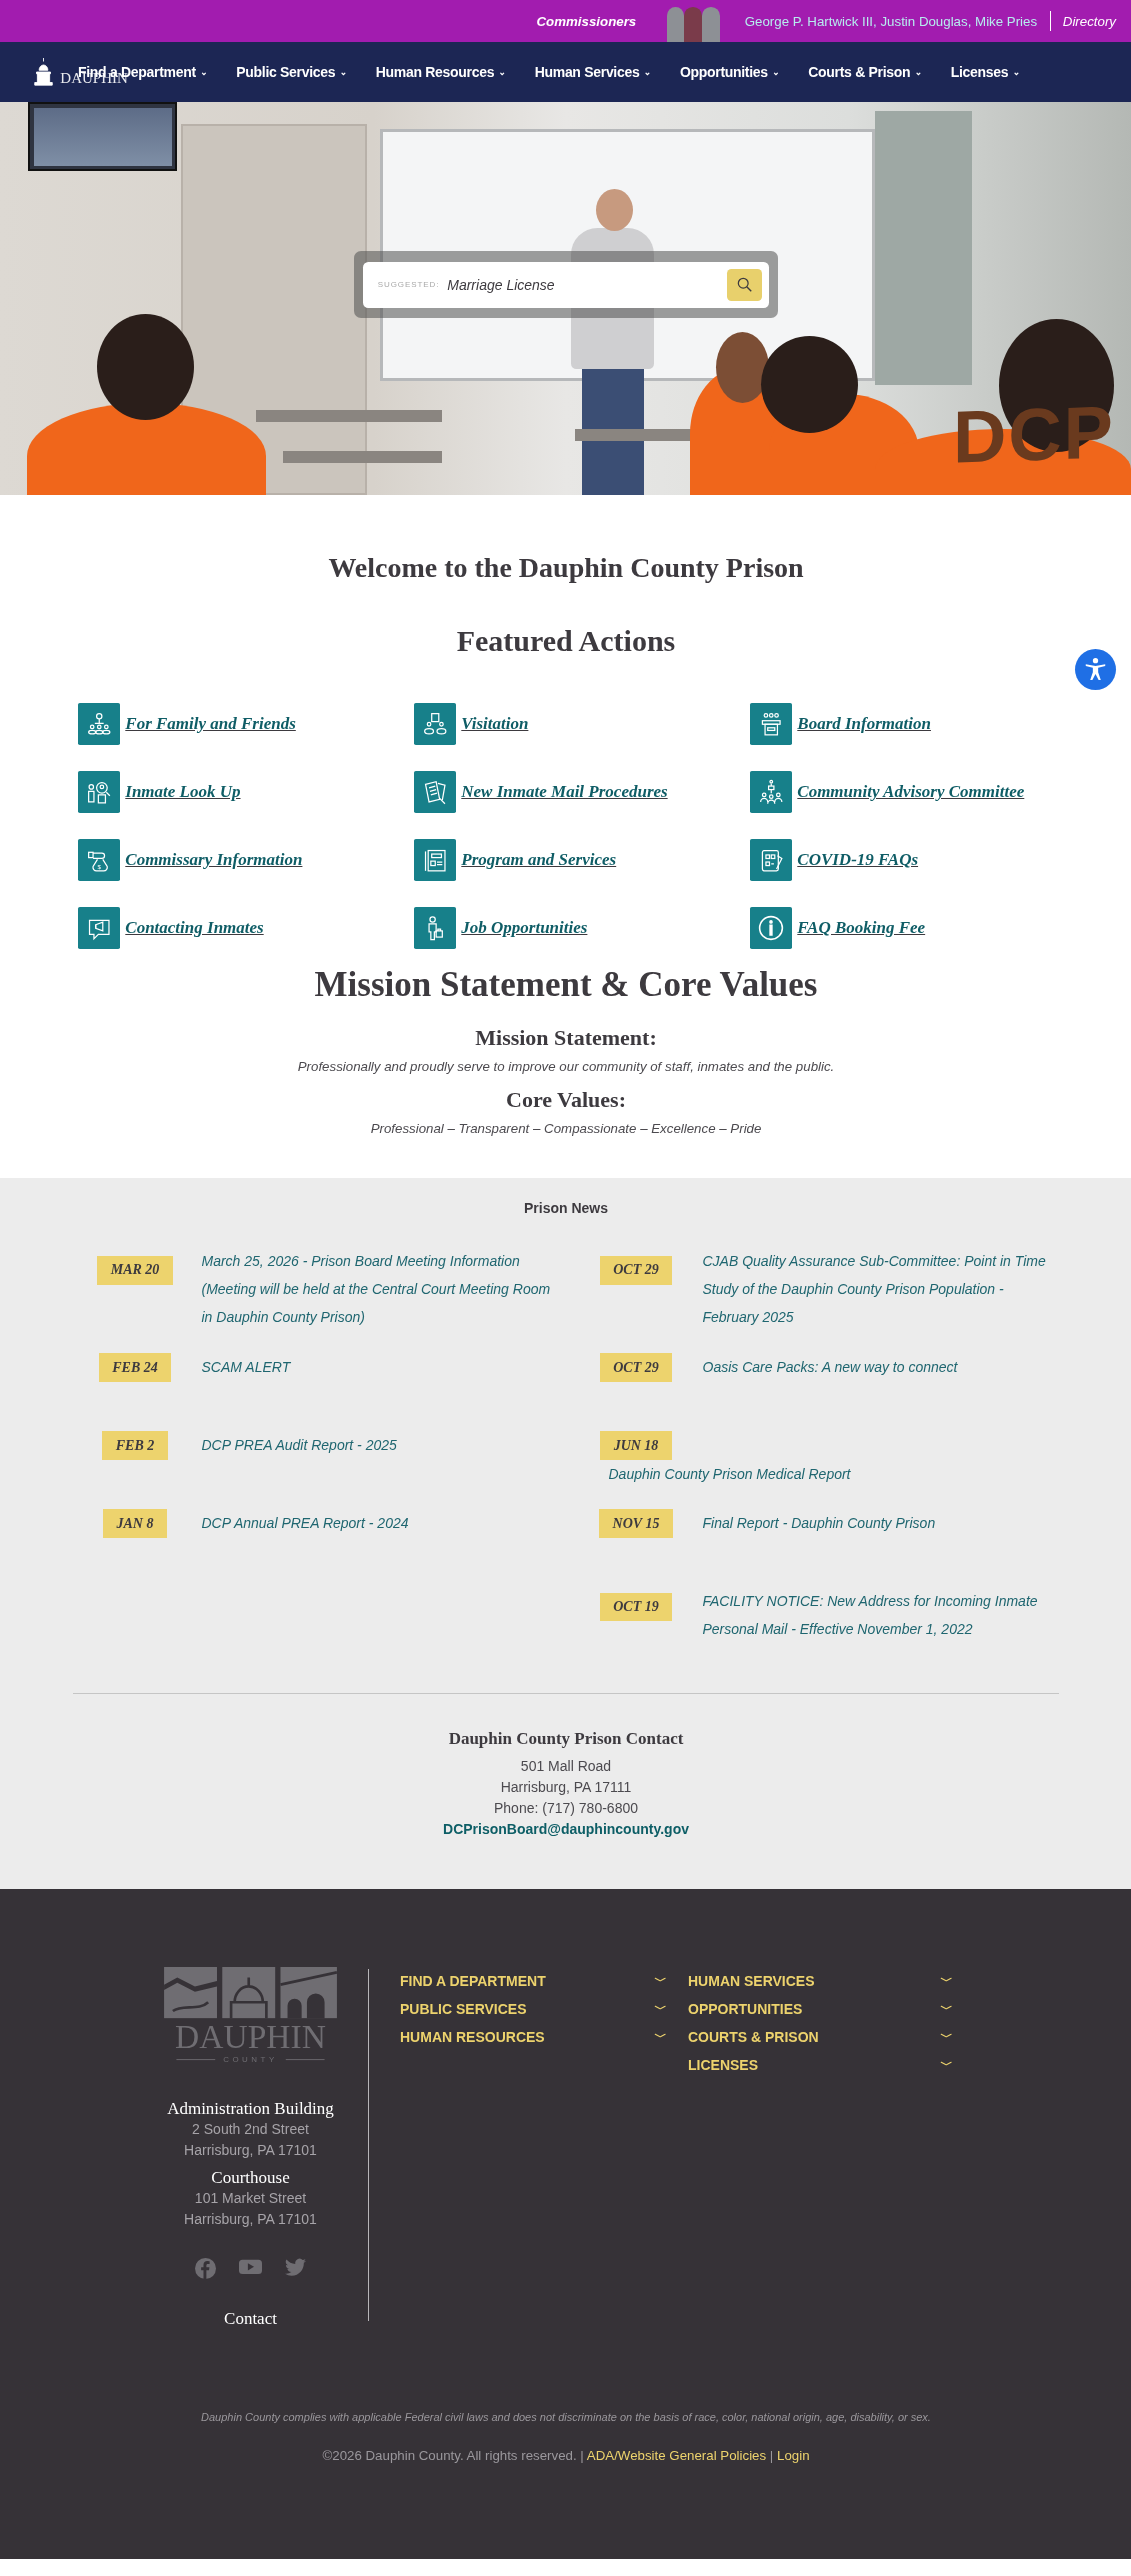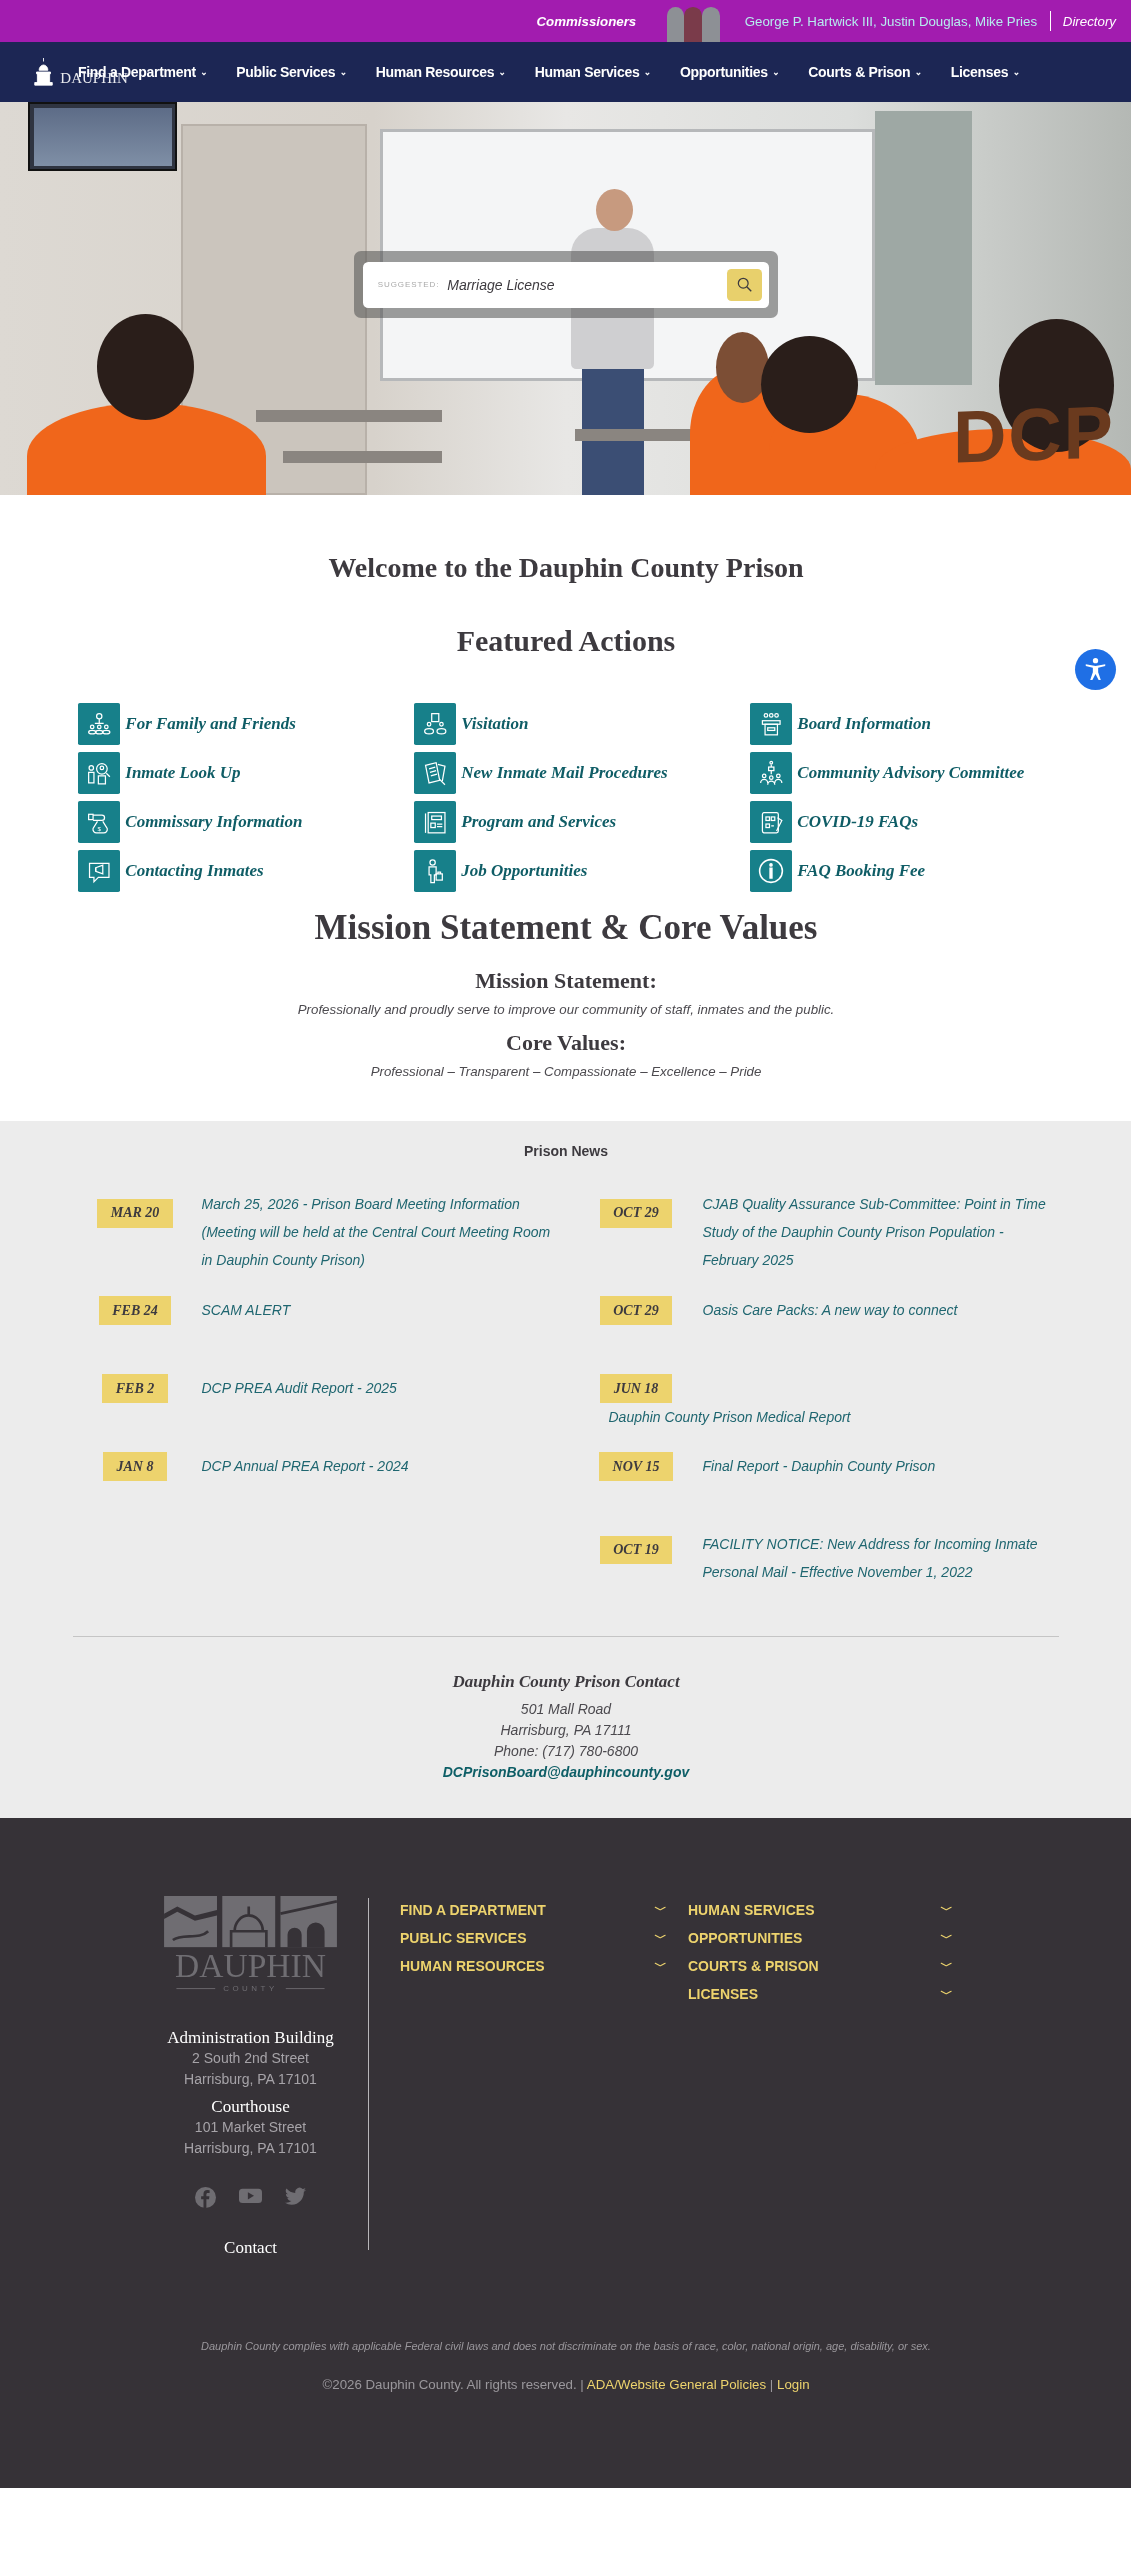--- a/index.html
+++ b/index.html
@@ -47,21 +47,21 @@
 
   .search-wrap { position: absolute; left: 354px; top: 149px; width: 424px; height: 67px; background: rgba(80,80,80,.55); border-radius: 7px; padding: 10.6px 8.8px; }
   .search { background: #fff; border-radius: 5.3px; height: 46px; display: flex; align-items: center; padding: 0 7px 0 15px; }
   .search .sugg { font-size: 8px; letter-spacing: 0.9px; color: #a9a9a9; margin-right: 8px; }
   .search .val { font-style: italic; font-size: 14px; color: #3d3a3f; flex: 1; }
   .search .btn { width: 35px; height: 32px; background: #e8d06c; border-radius: 4.4px; display: flex; align-items: center; justify-content: center; }
 
   
   .welcome { text-align: center; font-family: "Liberation Serif", serif; font-size: 28px; color: #3d3a3f; margin-top: 57px; }
   .featured-title { text-align: center; font-family: "Liberation Serif", serif; font-size: 30px; color: #3d3a3f; margin-top: 40px; }
-  .actions { display: grid; grid-template-columns: 336px 336px 336px; margin: 45px 0 0 78px; row-gap: 7px; }
+  .actions { display: grid; grid-template-columns: 336px 336px 336px; margin: 45px 0 0 78px; row-gap: 26px; text-decoration: underline; }
   .action { display: flex; align-items: center; height: 42px; }
   .action .ico { width: 42px; height: 42px; background: #17808a; border-radius: 1.8px; display: flex; align-items: center; justify-content: center; margin-right: 5.3px; flex-shrink: 0; }
   .action .lbl { font-family: "Liberation Serif", serif; font-style: italic; font-weight: bold; font-size: 17px; color: #0f5d66; }
 
   .a11y { position: absolute; left: 1075px; top: 649px; width: 41px; height: 41px; border-radius: 50%; background: #1f6fe5; display: flex; align-items: center; justify-content: center; }
 
   .mission-title { text-align: center; font-family: "Liberation Serif", serif; font-weight: bold; font-size: 35px; color: #3d3a3f; margin-top: 16px; }
   .mission-sub { text-align: center; font-family: "Liberation Serif", serif; font-size: 22px; color: #3d3a3f; margin-top: 19.5px; }
   .mission-text { text-align: center; font-style: italic; font-size: 13.3px; color: #4c4a4f; margin-top: 8.8px; }
   .core-sub { text-align: center; font-family: "Liberation Serif", serif; font-size: 22px; color: #3d3a3f; margin-top: 12.4px; }
@@ -70,21 +70,21 @@
   
   .news { background: #ececec; padding-top: 22px; }
   .news h3 { text-align: center; font-size: 14px; font-weight: bold; color: #3d3a3f; }
   .news-cols { display: flex; margin-top: 31px; padding-left: 88px; }
   .news-col { width: 501px; font-style: italic; }
   .news-item { display: flex; align-items: flex-start; margin-bottom: 0; }
   .news-date { width: 94px; display: flex; justify-content: center; flex-shrink: 0; }
   .news-date span { background: #edd36d; font-family: "Liberation Serif", serif; font-weight: bold; font-size: 14px; color: #3d3a3f; padding: 6.2px 13.3px; display: inline-block; }
   .news-text { margin-left: 19.5px; width: 354px; font-size: 14px; line-height: 28px; color: #1f6670; }
   .divider { margin: 62px 73px 0; height: 0.9px; background: #c5c5c5; }
-  .contact { text-align: center; padding: 35px 0 35px; font-style: italic; }
+  .contact { text-align: center; padding: 35px 0 49px; }
   .contact h4 { font-family: "Liberation Serif", serif; font-weight: bold; font-size: 17px; color: #3d3a3f; }
   .contact p { font-size: 14px; color: #4c4a4f; line-height: 21px; }
   .contact .email { font-weight: bold; color: #0d5e66; }
 
   
   .footer { background: #363237; height: 670px; position: relative; }
   .footer .col-left { position: absolute; left: 141px; top: 0; width: 219px; text-align: center; }
   .footer .vline { position: absolute; left: 368px; top: 80px; width: 0.9px; height: 352px; background: #b8b6b9; }
   .footer .fh { font-family: "Liberation Serif", serif; font-size: 17px; color: #fff; }
   .footer .fa { font-size: 14px; color: #a6a3a8; line-height: 21px; }

